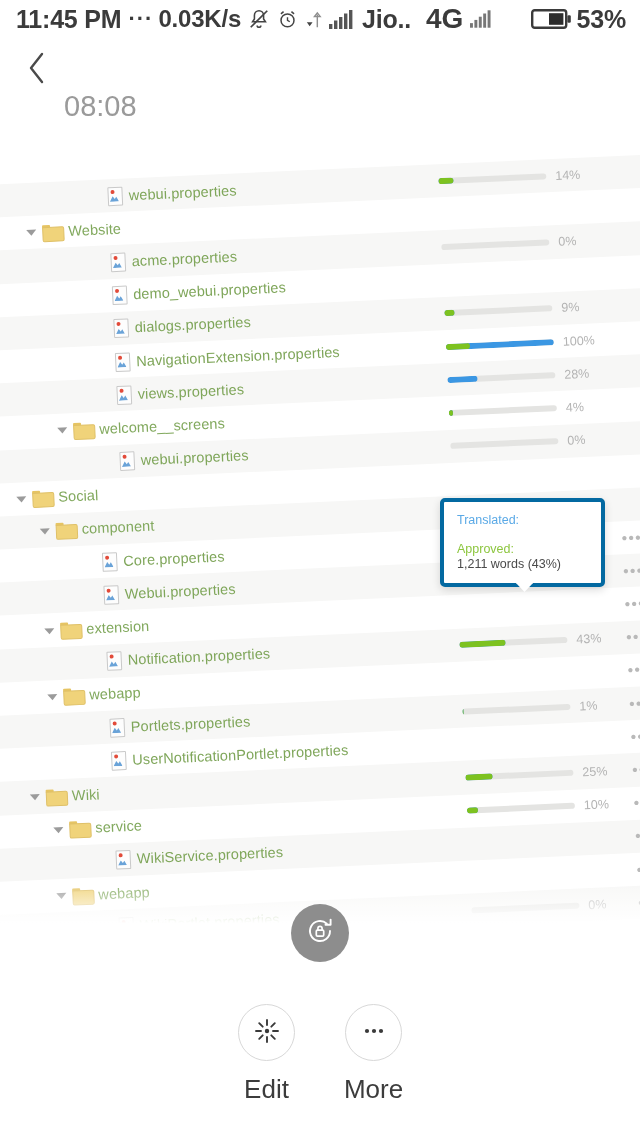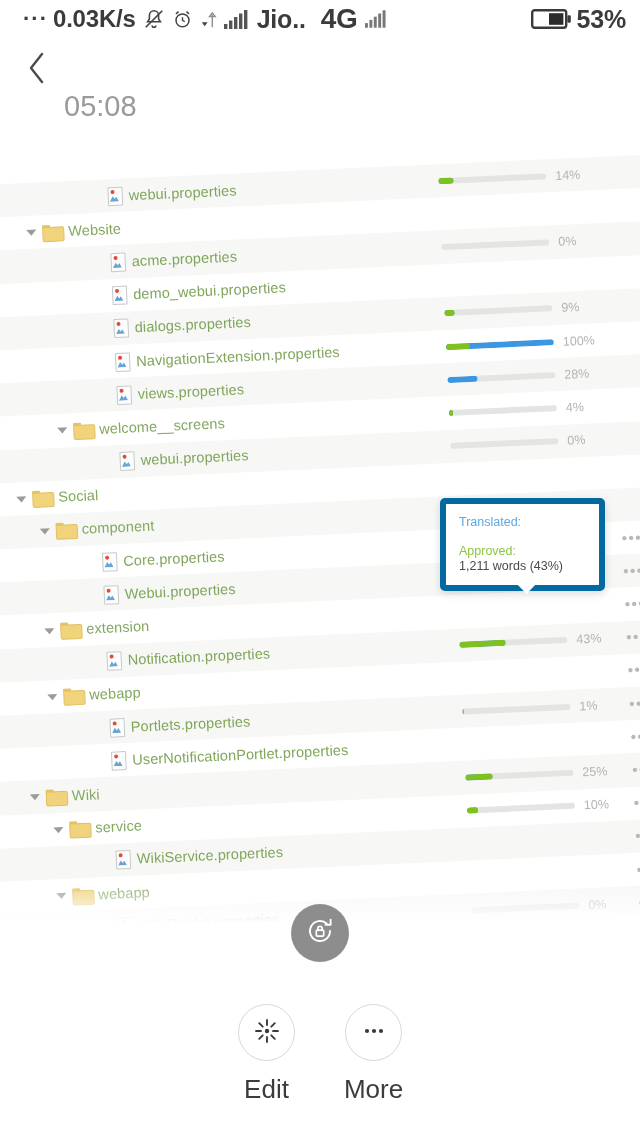--- a/index.html
+++ b/index.html
@@ -110,21 +110,21 @@
   .bar-pct { font-size:12.5px; color:#b4b4b4; margin-left:9px; }
 
   .dots-btn {
     position:absolute; font-size:15px; color:#b9b9b9; letter-spacing:1.5px;
     line-height:0.4; font-weight:bold;
   }
 
   
   .tooltip {
     position:absolute; left:440px; top:348px; width:165px;
-    background:#fff; border:6px solid #0369a1; border-radius:5px;
+    background:#fff; border:4px solid #0369a1; border-radius:5px;
     box-shadow:0 3px 9px rgba(0,0,0,0.14);
     padding:11px 12px 12px 13px; z-index:40;
   }
   .tt-h { font-size:12.5px; margin-bottom:1px; }
   .tt-h.blue { color:#5aa9e6; }
   .tt-h.green { color:#8dc63f; margin-top:15px; }
   .tt-v { font-size:12.5px; color:#4a4a4a; }
   .tt-arrow {
     position:absolute; left:72px; bottom:-9px; width:17px; height:9px;
     background:#fff; clip-path:polygon(0 0,100% 0,50% 100%);
@@ -157,20 +157,21 @@
     border:1.6px solid #d8d8d8; display:flex; align-items:center; justify-content:center;
   }
   .action-label { margin-top:13px; font-size:26px; color:#3c3c3c; }
 </style>
 </head>
 <body>
 
 <div class="phone">
 
   <div class="statusbar">
+    <span class="sb-time">11:45 PM</span>
     <span class="sb-dots">···</span>
     <span class="sb-speed">0.03K/s</span>
 
     <span class="sb-ico">
       <svg width="22" height="22" viewBox="0 0 24 24">
           <path d="M12 3a5 5 0 0 0-5 5v4l-2 3h14l-2-3V8a5 5 0 0 0-5-5z" fill="none" stroke="#444" stroke-width="1.7"></path>
           <path d="M10 19a2 2 0 0 0 4 0" fill="none" stroke="#444" stroke-width="1.7"></path>
           <line x1="3" y1="21" x2="21" y2="3" stroke="#444" stroke-width="1.9"></line>
         </svg>
     </span>
@@ -219,21 +220,21 @@
     </span>
     <span class="sb-pct">53%</span>
   </div>
 
   <div class="header">
     <div class="back-chevron">
       <svg width="20" height="34" viewBox="0 0 20 34">
           <path d="M15 3L4 17l11 14" fill="none" stroke="#4a4a4a" stroke-width="2.4" stroke-linecap="round" stroke-linejoin="round"></path>
         </svg>
     </div>
-    <div class="subtitle">05:08</div>
+    <div class="subtitle">08:08</div>
   </div>
 
   <div class="content-clip">
     <div class="content-plane" id="rows-host">
         <div class="trow alt">
           <div class="tree-cell" style="margin-left: 146px;">
             <span class="caret blank"></span>
             <span class="ico-file">
               <span class="file-dot"></span>
             </span>

